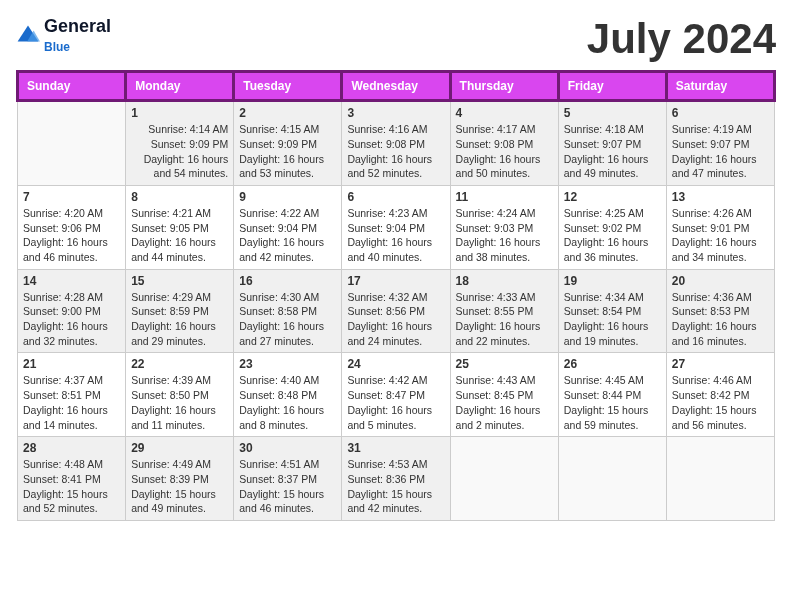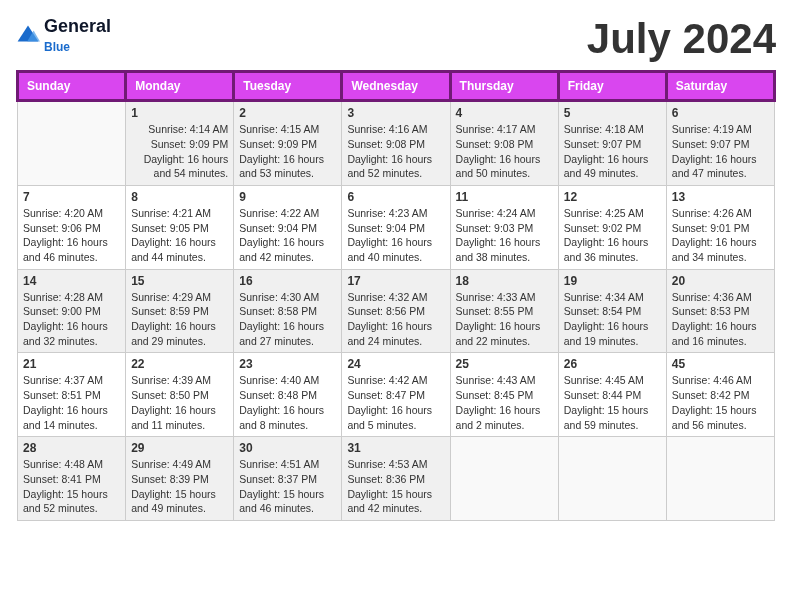--- a/index.html
+++ b/index.html
@@ -304,21 +304,21 @@
 and 2 minutes.</div>
         </td>
         <td>
           <div class="day-number">26</div>
           <div class="day-info" style="white-space: pre-line;">Sunrise: 4:45 AM
 Sunset: 8:44 PM
 Daylight: 15 hours
 and 59 minutes.</div>
         </td>
         <td>
-          <div class="day-number">45</div>
+          <div class="day-number">27</div>
           <div class="day-info" style="white-space: pre-line;">Sunrise: 4:46 AM
 Sunset: 8:42 PM
 Daylight: 15 hours
 and 56 minutes.</div>
         </td>
       </tr>
       <tr class="row-shaded">
         <td>
           <div class="day-number">28</div>
           <div class="day-info" style="white-space: pre-line;">Sunrise: 4:48 AM

